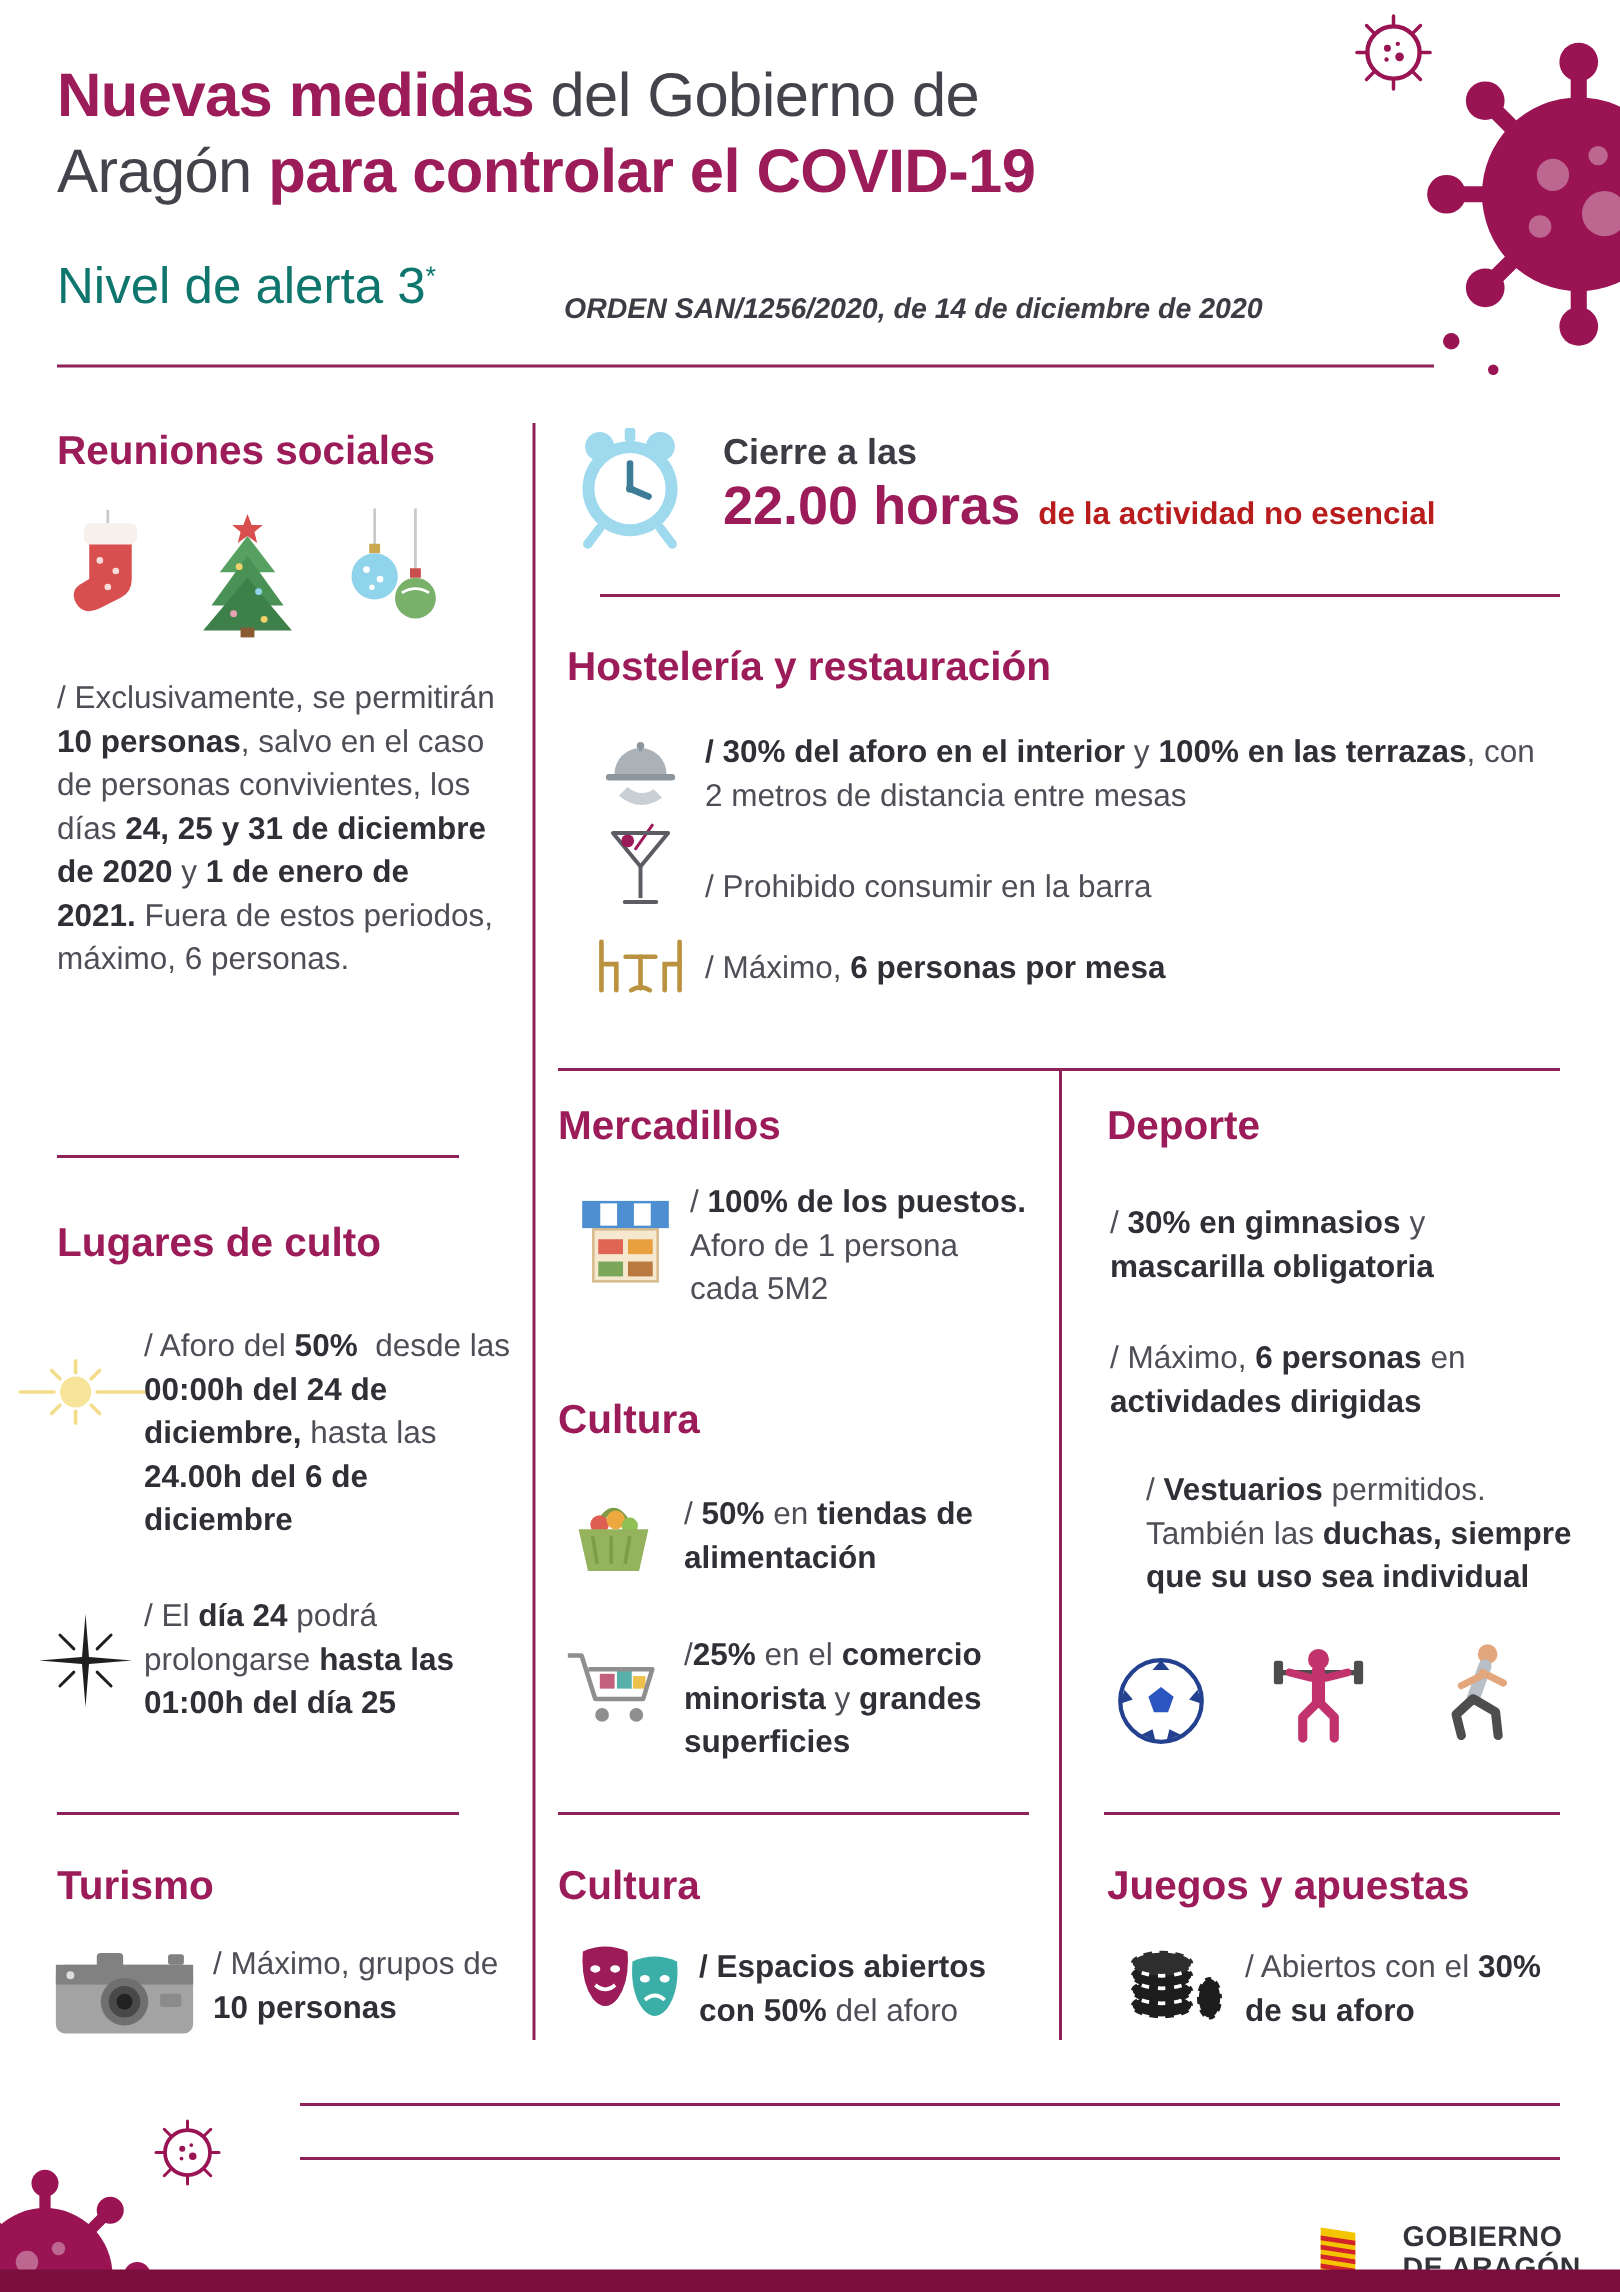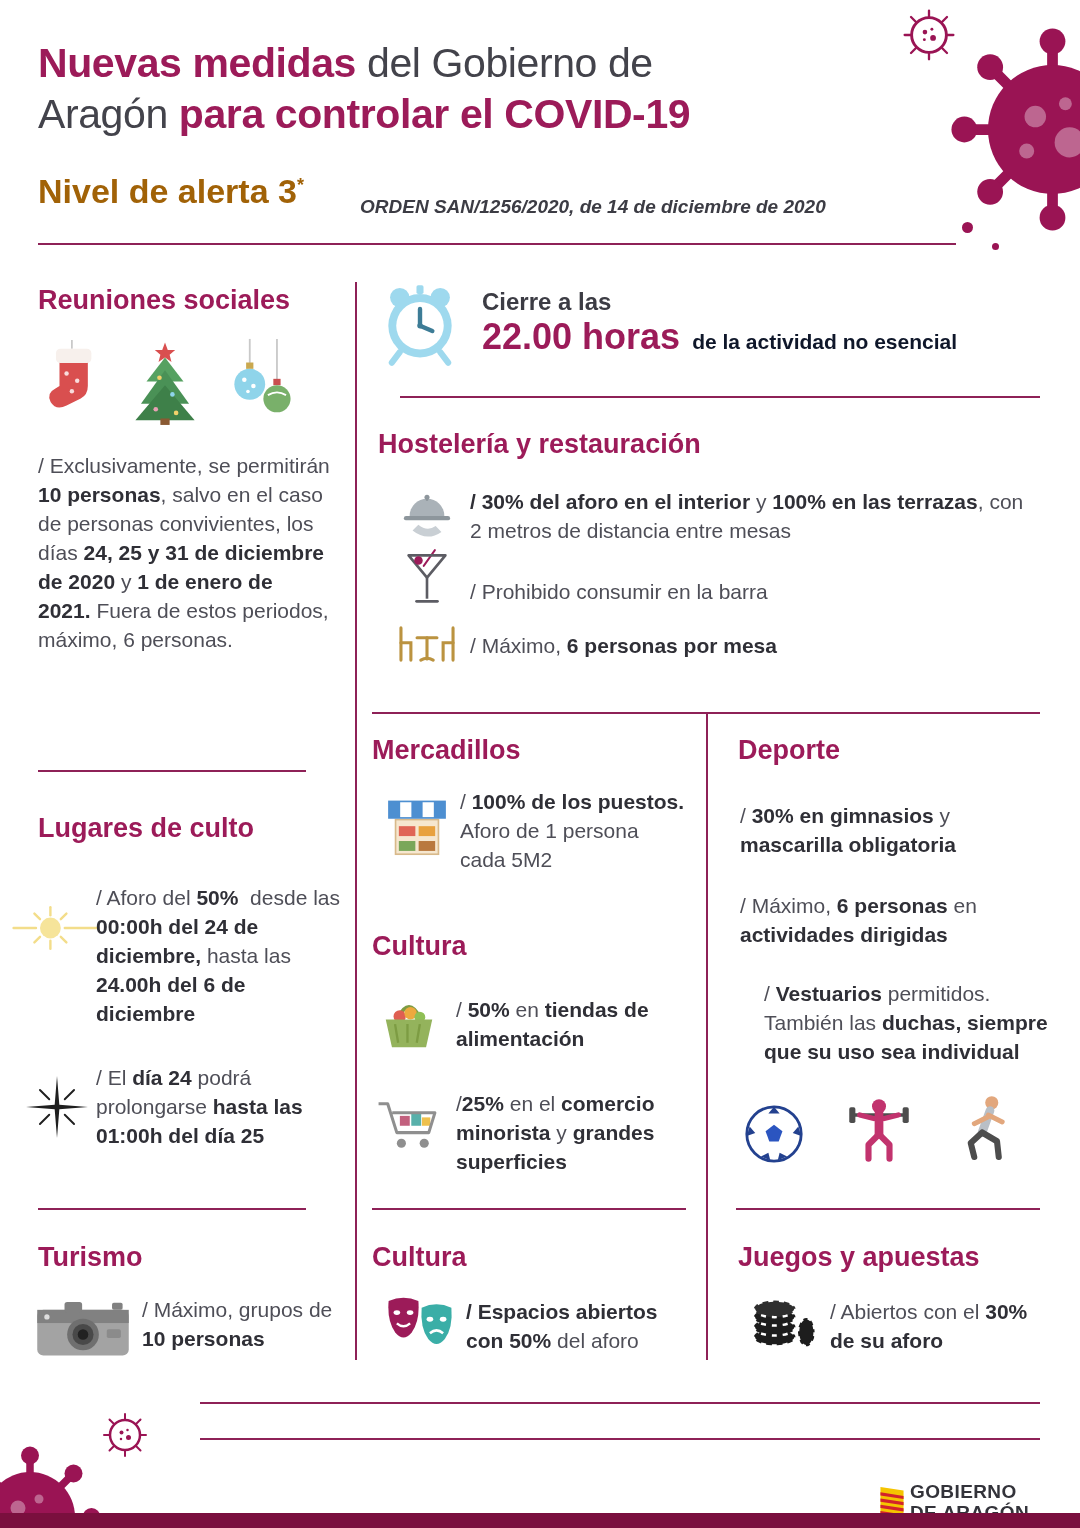--- a/index.html
+++ b/index.html
@@ -8,42 +8,42 @@
     position:relative; width:1080px; height:1528px; background:#ffffff;
     overflow:hidden; font-family:"Liberation Sans","DejaVu Sans",sans-serif;
     color:#4a4a52;
     padding-left:26px;
   }
   .abs { position:absolute; }
   
   .h1 { font-size:41px; font-weight:bold; line-height:1.24; letter-spacing:-0.4px; }
   .t-accent { color:#9c1b59; font-weight:bold; }
   .t-plain  { color:#43434b; font-weight:normal; }
-  .alert    { font-size:34px; color:#a16207; font-weight:bold; }
+  .alert    { font-size:34px; color:#0f766e; font-weight:normal; }
   .alert sup{ font-size:18px; }
   .order    { font-size:19px; font-style:italic; font-weight:bold; color:#3c3c44; }
   .sec-h    { font-size:27px; font-weight:bold; color:#9c1b59; line-height:1.1; }
   .b21      { font-size:21px; line-height:1.38; color:#4e4e57; }
   .b21 b    { color:#2f2f36; }
   .closure-intro { font-size:24px; font-weight:bold; color:#3c3c44; }
   .closure-time  { font-size:36px; font-weight:bold; color:#9c1b59; }
-  .closure-scope { font-size:21px; font-weight:bold; color:#0f172a; margin-left:12px; }
+  .closure-scope { font-size:21px; font-weight:bold; color:#b91c1c; margin-left:12px; }
   .footer-info { font-size:14px; letter-spacing:1px; color:#9c1b59; white-space:nowrap; }
   .footer-info .url { font-weight:bold; color:#9c1b59; text-decoration:none; }
   .footer-info .bullet { font-weight:bold; margin-right:12px; }
   .logo-text { font-size:19px; font-weight:bold; color:#33333a; line-height:1.08; letter-spacing:0.4px; }
   
   .rule  { background:#8e2157; height:2px; }
   .vrule { background:#8e2157; width:2px; }
   .dot   { border-radius:50%; background:#9a1454; }
   .bottom-bar { background:#7a0f3e; z-index:4; }
   .icon svg { display:block; width:100%; height:100%; }
   .xmas-row { display:flex; gap:26px; align-items:flex-end; }
   .sports-row { display:flex; gap:42px; align-items:flex-end; }
-  .logo { display:flex; gap:2px; align-items:center; }
+  .logo { display:flex; gap:27px; }
 </style>
 </head>
 <body>
 
 <svg width="0" height="0" style="position:absolute">
   <defs>
     <g id="virusF">
       <g stroke="#9a1454" stroke-width="5" stroke-linecap="round">
         <line x1="50" y1="50" x2="50" y2="9"></line>
           <line x1="50" y1="50" x2="79" y2="21"></line>
@@ -98,21 +98,21 @@
 
   <div class="abs h1" style="left:38px;top:38px;width:900px;">
     <span class="t-accent">Nuevas medidas</span><span class="t-plain"> del Gobierno de</span><br>
     <span class="t-plain">Aragón </span><span class="t-accent">para controlar el COVID-19</span>
   </div>
 
   <div class="abs alert" style="left:38px;top:172px;">
     <span>Nivel de alerta 3</span><sup>*</sup>
   </div>
 
-  <div class="abs order" style="left:360px;top:196px;text-align:center;">ORDEN SAN/1256/2020, de 14 de diciembre de 2020</div>
+  <div class="abs order" style="left:376px;top:196px;text-align:center;">ORDEN SAN/1256/2020, de 14 de diciembre de 2020</div>
 
   <div class="abs rule" style="left:38px;top:243px;width:918px;"></div>
 
   <span class="abs icon" style="left:900px;top:6px;width:58px;height:58px;">
     <svg viewBox="0 0 100 100">
         <use href="#virusO"></use>
       </svg>
   </span>
   <span class="abs icon" style="left:945px;top:22px;width:215px;height:215px;">
     <svg viewBox="0 0 100 100">

